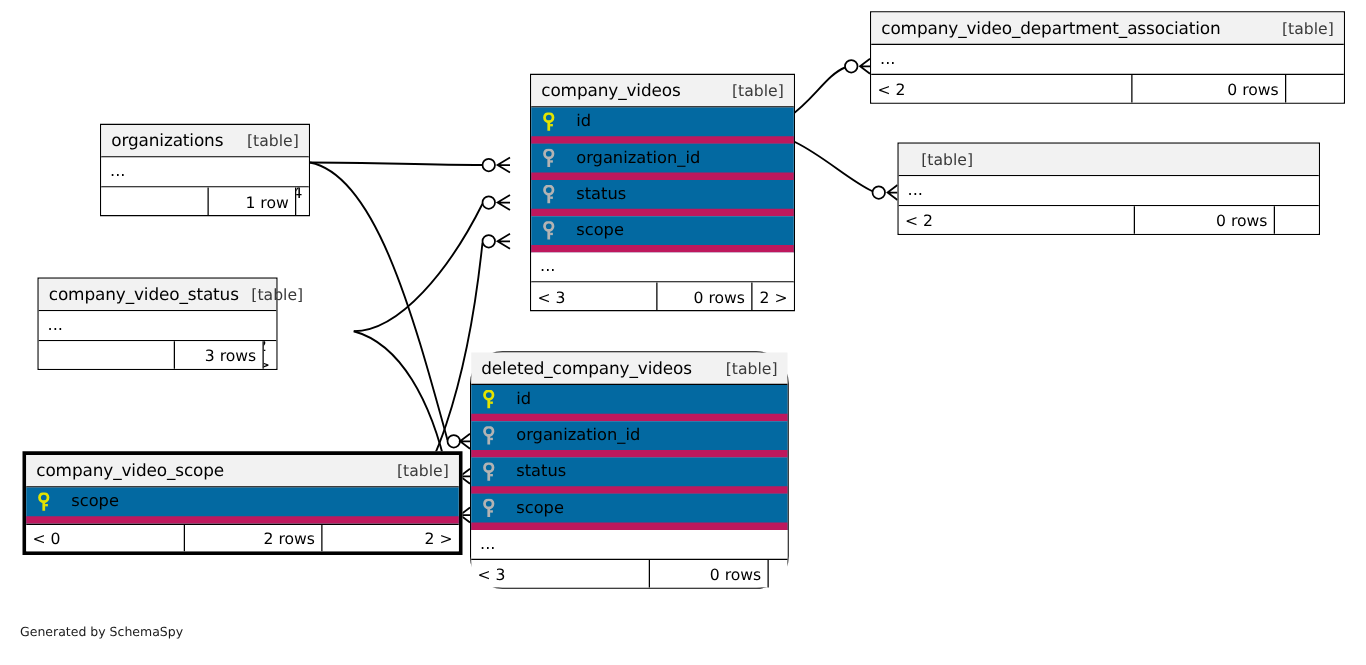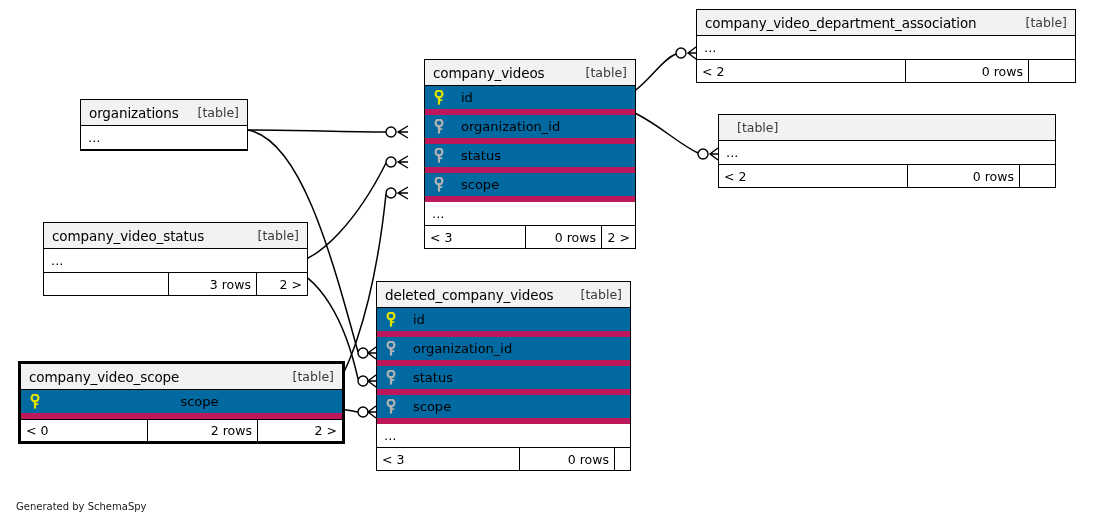--- a/index.html
+++ b/index.html
@@ -186,36 +186,41 @@
       <path d="M718,148 L710,154 L718,160 M710,154 L718,154"></path>
     </g>
   </svg>
 
   <div class="table-node" style="left:80px; top:99px; width:168px;">
     <div class="t-header">
       <span class="t-name">organizations</span>
       <span class="t-kind">[table]</span>
     </div>
     <div class="t-ellipsis">...</div>
-  </div>
-
-  <div class="table-node" style="left:43px; top:222px; width:265px;">
+    <div class="t-footer">
+      <div class="f-cell f-left" style="width:48px;"></div>
+      <div class="f-cell f-mid" style="width:72px;">1 row</div>
+      <div class="f-cell f-right" style="flex:1;">14 &gt;</div>
+    </div>
+  </div>
+
+  <div class="table-node" style="left:30px; top:222px; width:192px;">
     <div class="t-header">
       <span class="t-name">company_video_status</span>
       <span class="t-kind">[table]</span>
     </div>
     <div class="t-ellipsis">...</div>
     <div class="t-footer">
       <div class="f-cell f-left" style="width:86px;"></div>
       <div class="f-cell f-mid" style="width:88px;">3 rows</div>
       <div class="f-cell f-right" style="flex:1;">2 &gt;</div>
     </div>
   </div>
 
-  <div class="table-node focal" style="left:18px; top:361px; width:327px;text-align:center;">
+  <div class="table-node focal" style="left:18px; top:361px; width:352px;">
     <div class="t-header">
       <span class="t-name">company_video_scope</span>
       <span class="t-kind">[table]</span>
     </div>
     <div class="t-col">
       <span class="key-cell">
         <svg class="key-ico" width="12" height="16" viewBox="0 0 12 16" aria-hidden="true">
           <circle cx="6" cy="4" r="3.4" fill="none" stroke="#e3e300" stroke-width="2.2"></circle>
           <rect x="4.9" y="6.4" width="2.2" height="8.2" fill="#e3e300"></rect>
           <rect x="7.1" y="9.2" width="2.2" height="1.9" fill="#e3e300"></rect>
@@ -276,21 +281,21 @@
       <span class="col-name">scope</span>
     </div>
     <div class="t-ellipsis">...</div>
     <div class="t-footer">
       <div class="f-cell f-left" style="width:62px;">&lt; 3</div>
       <div class="f-cell f-mid" style="width:76px;">0 rows</div>
       <div class="f-cell f-right" style="flex:1;">2 &gt;</div>
     </div>
   </div>
 
-  <div class="table-node" style="left:376px; top:281px; width:255px;">
+  <div class="table-node" style="left:376px; top:281px; width:255px;border-radius:26px;">
     <div class="t-header">
       <span class="t-name">deleted_company_videos</span>
       <span class="t-kind">[table]</span>
     </div>
     <div class="t-col">
       <span class="key-cell">
         <svg class="key-ico" width="12" height="16" viewBox="0 0 12 16">
             <circle cx="6" cy="4" r="3.4" fill="none" stroke="#e3e300" stroke-width="2.2"></circle>
             <rect x="4.9" y="6.4" width="2.2" height="8.2" fill="#e3e300"></rect>
             <rect x="7.1" y="9.2" width="2.2" height="1.9" fill="#e3e300"></rect>

